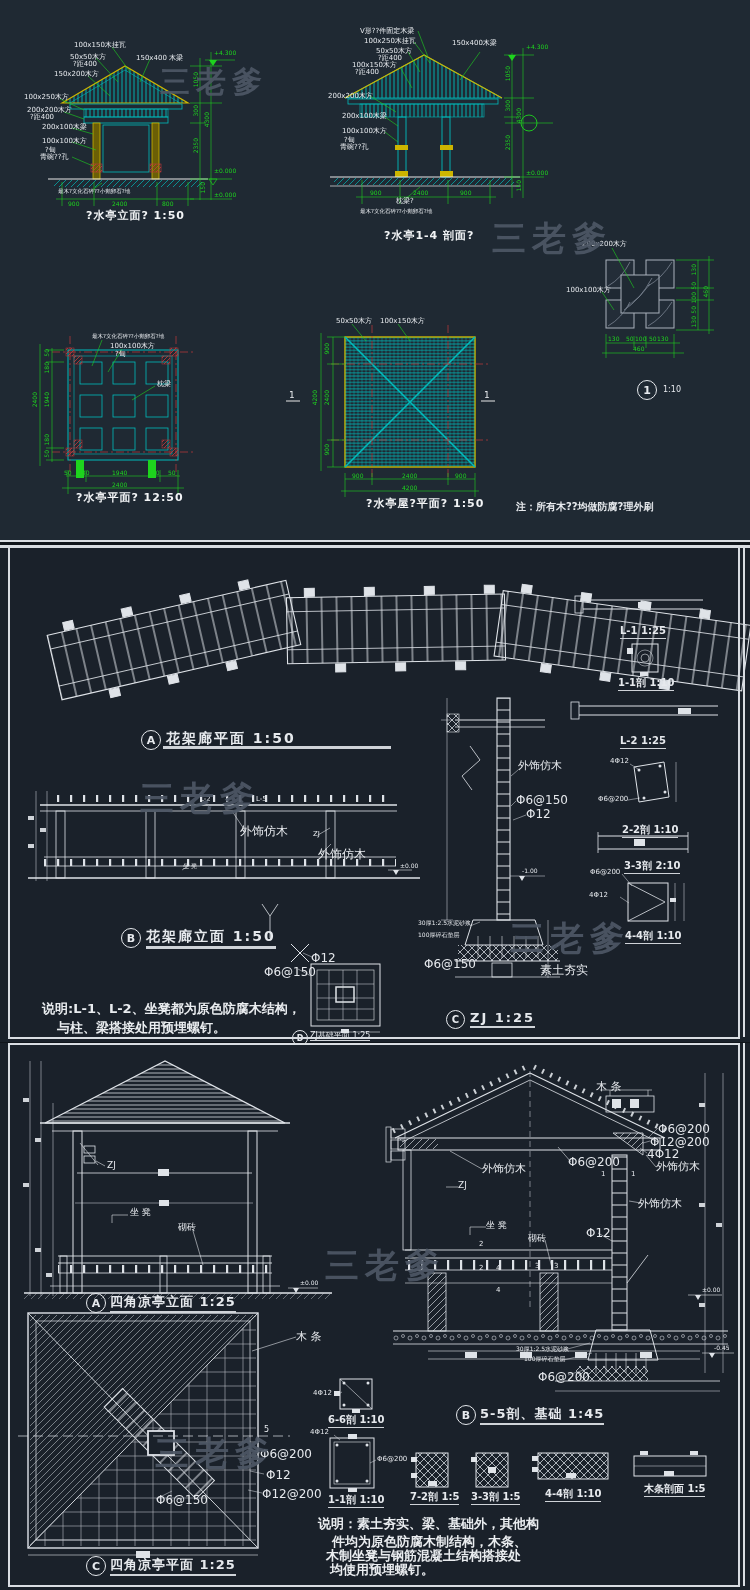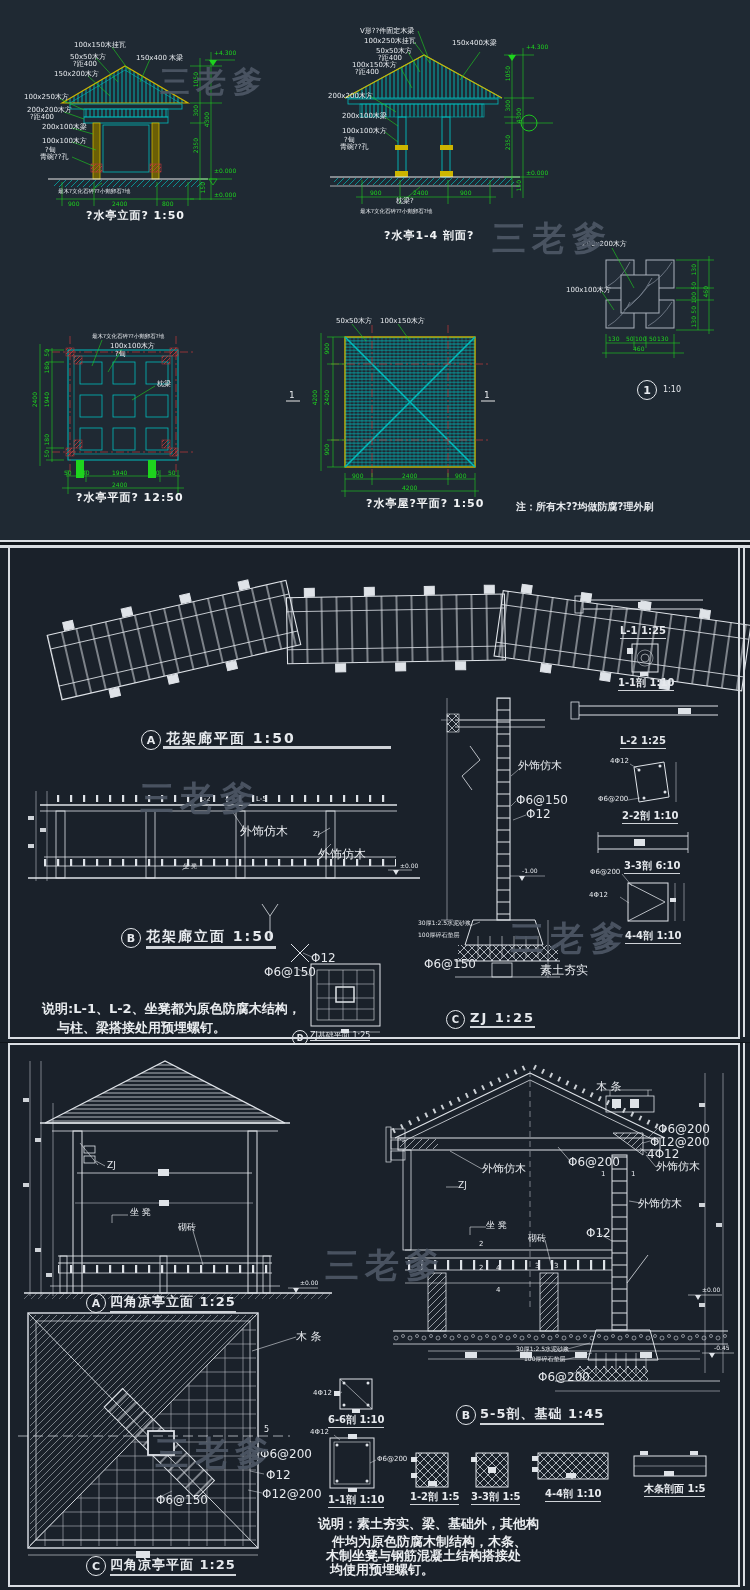--- a/index.html
+++ b/index.html
@@ -534,22 +534,22 @@
 <span class="lb s13" style="left:470px;top:463px;font-weight:bold;letter-spacing:2px;border-bottom:2px solid #cfd3d8;padding-bottom:1px">ZJ 1:25</span>
 <span class="lb s65" style="left:311px;top:404px">Φ12</span>
 <span class="lb s65" style="left:264px;top:418px">Φ6@150</span>
 <span class="cmark" style="left:292px;top:482px;width:14px;height:14px;font-size:8px">D</span>
 <span class="lb s8" style="left:310px;top:484px;border-bottom:1.5px solid #cfd3d8">ZJ基础平面 1:25</span>
 <span class="lb t3" style="left:620px;top:78px">L-1 1:25</span>
 <span class="lb t3" style="left:618px;top:130px">1-1剖 1:10</span>
 <span class="lb t3" style="left:620px;top:188px">L-2 1:25</span>
 <span class="lb s7" style="left:610px;top:210px">4Φ12</span>
 <span class="lb s7" style="left:598px;top:248px">Φ6@200</span>
-<span class="lb t3" style="left:622px;top:263px">2-2剖 1:10</span>
-<span class="lb t3" style="left:624px;top:313px">3-3剖 6:10</span>
+<span class="lb t3" style="left:622px;top:277px">2-2剖 1:10</span>
+<span class="lb t3" style="left:624px;top:313px">3-3剖 2:10</span>
 <span class="lb s7" style="left:590px;top:321px">Φ6@200</span>
 <span class="lb s7" style="left:589px;top:344px">4Φ12</span>
 <span class="lb t3" style="left:625px;top:383px">4-4剖 1:10</span>
 <span class="wm" style="left:140px;top:228px;font-size:34px">三老爹</span>
 <span class="wm" style="left:510px;top:368px;font-size:34px">三老爹</span>
 </div>
 <div class="frame" style="left:8px;top:545px;width:728px;height:490px"></div>
 <div style="position:absolute;left:743px;top:545px;width:2px;height:492px;background:#d9dde2"></div>
 
 <div class="panel" id="p3">
@@ -799,21 +799,21 @@
 <span class="lb s65" style="left:538px;top:328px">Φ6@200</span>
 <span class="lb s6" style="left:702px;top:244px">±0.00</span>
 <span class="lb s6" style="left:714px;top:302px">-0.45</span>
 <span class="cmark" style="left:456px;top:362px;width:18px;height:18px;font-size:11px">B</span>
 <span class="lb s13" style="left:480px;top:364px;font-weight:bold;letter-spacing:1px;border-bottom:2.5px solid #cfd3d8;padding-bottom:2px">5-5剖、基础 1:45</span>
 <span class="lb s7" style="left:313px;top:347px">4Φ12</span>
 <span class="lb t3" style="left:328px;top:372px">6-6剖 1:10</span>
 <span class="lb s7" style="left:310px;top:386px">4Φ12</span>
 <span class="lb s7" style="left:377px;top:413px">Φ6@200</span>
 <span class="lb t3" style="left:328px;top:452px">1-1剖 1:10</span>
-<span class="lb t3" style="left:410px;top:449px">1-2剖 1:5</span>
+<span class="lb t3" style="left:410px;top:449px">7-2剖 1:5</span>
 <span class="lb t3" style="left:471px;top:449px">3-3剖 1:5</span>
 <span class="lb t3" style="left:545px;top:446px">4-4剖 1:10</span>
 <span class="lb t3" style="left:644px;top:441px">木条剖面 1:5</span>
 <span class="note s13" style="left:318px;top:472px">说明：素土夯实、梁、基础外，其他构</span>
 <span class="note s13" style="left:332px;top:490px">件均为原色防腐木制结构，木条、</span>
 <span class="note s13" style="left:326px;top:504px">木制坐凳与钢筋混凝土结构搭接处</span>
 <span class="note s13" style="left:330px;top:518px">均使用预埋螺钉。</span>
 <span class="wm" style="left:325px;top:200px;font-size:34px">三老爹</span>
 <span class="wm" style="left:155px;top:388px;font-size:34px">三老爹</span>
 </div>

